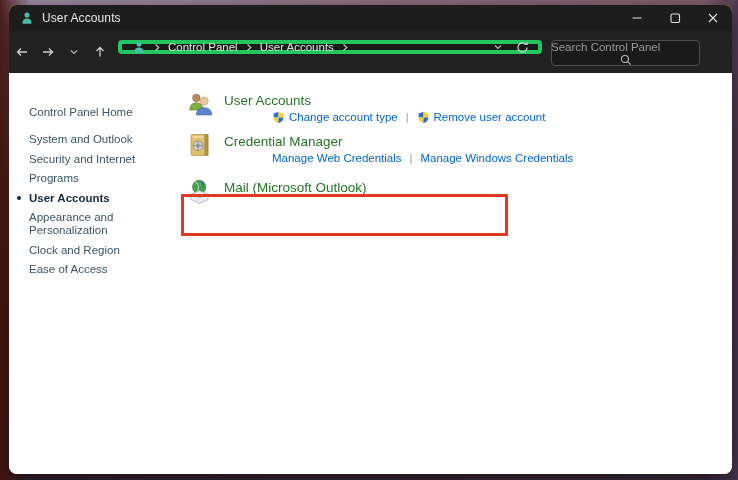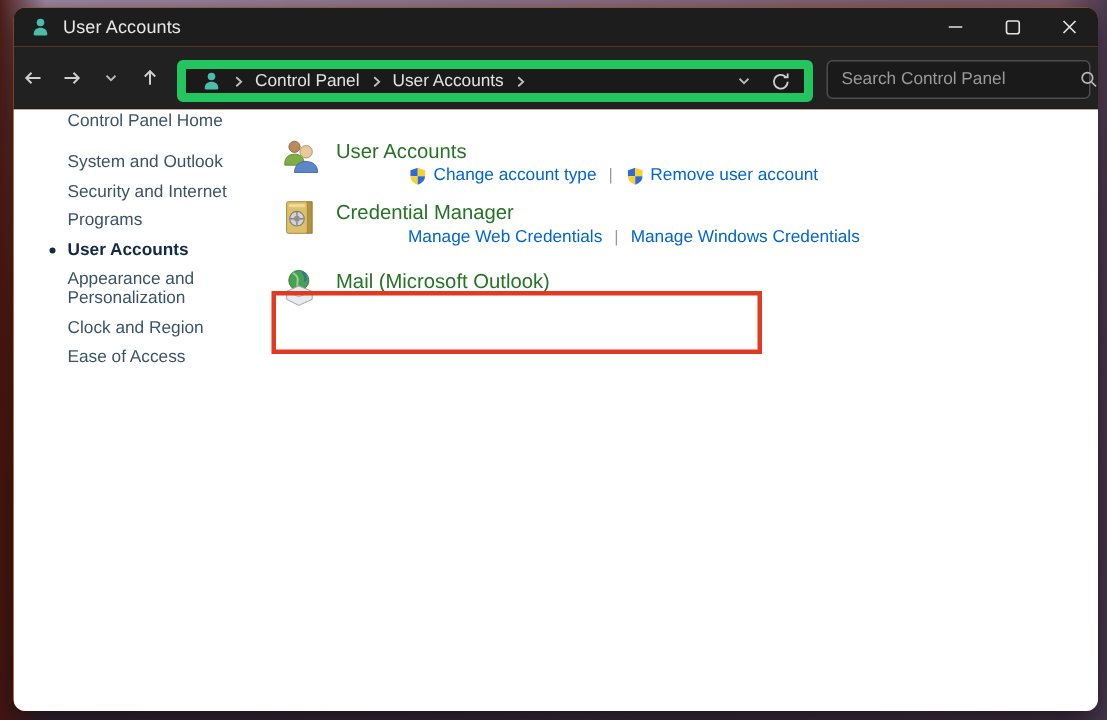--- a/index.html
+++ b/index.html
@@ -6,65 +6,65 @@
   html,body { width:738px; height:480px; overflow:hidden; }
   body{
     font-family:"Liberation Sans","DejaVu Sans",sans-serif;
     background:
       linear-gradient(90deg, rgba(70,20,14,.9) 0px, rgba(70,20,14,0) 30px, rgba(72,55,80,0) 705px, rgba(72,55,80,.9) 738px),
       linear-gradient(175deg, #9c8aa5 0%, #7e5d6b 10%, #5f2c24 38%, #401a15 68%, #332030 88%, #3d2c40 100%);
     position:relative;
   }
   .window{
     position:absolute; left:9px; top:5px; width:723px; height:469px;
-    border-radius:8px; overflow:hidden; background:#f97316;
+    border-radius:8px; overflow:hidden; background:#fde047;
     box-shadow:0 6px 18px rgba(0,0,0,.45);
   }
   
   .titlebar{
     height:26px; background:#1d1d1d; display:flex; align-items:center;
     padding-left:11px; color:#e8e8e8;
   }
   .titlebar .app-icon{ width:14px; height:14px; margin-right:8px; flex:0 0 auto; }
   .titlebar .title{ font-size:12px; letter-spacing:.1px; }
   .caption-buttons{ margin-left:auto; display:flex; height:26px; }
   .caption-btn{ width:38px; height:26px; display:flex; align-items:center; justify-content:center;
     background:transparent; border:none; cursor:default; }
   .caption-btn svg{ display:block; }
   
   .navbar{
     height:42px; background:#212121; display:flex; align-items:center; position:relative;
   }
   .nav-btn{ width:26px; height:30px; display:flex; align-items:center; justify-content:center;
     background:transparent; border:none; }
   .addressbar{
-    position:absolute; left:109px; top:9px; width:424px; height:28px;
-    background:#1a1a1a; border:6px solid #22c55e; border-radius:4px;
+    position:absolute; left:109px; top:9px; width:424px; height:14px;
+    background:#1a1a1a; border:4px solid #22c55e; border-radius:4px;
     display:flex; align-items:center; padding:0 4px 0 10px; color:#dedede;justify-content:center;
   }
   .addressbar .crumb-icon{ width:14px; height:14px; flex:0 0 auto; }
   .crumb-sep{ margin:0 7px; display:flex; align-items:center; }
   .crumb{ font-size:11.5px; color:#e3e3e3; white-space:nowrap; cursor:default; }
   .addr-right{ margin-left:auto; display:flex; align-items:center; }
   .addr-right .mini-btn{ width:24px; height:24px; display:flex; align-items:center; justify-content:center;
     background:transparent; border:none; }
   .searchbox{
-    position:absolute; left:542px; top:9px; width:176px; height:26px;
+    position:absolute; left:542px; top:9px; width:149px; height:26px;
     background:#1a1a1a; border:1px solid #4d4d4d; border-radius:4px;
-    display:flex; align-items:center;
+    display:flex; align-items:center;flex-direction:column;
   }
   .searchbox input{
     flex:1; background:transparent; border:none; outline:none; color:#d6d6d6;
     font-size:11.5px; padding:0 4px 0 9px; font-family:inherit;
   }
   .searchbox input::placeholder{ color:#9a9a9a; }
   .searchbox .mag{ width:24px; display:flex; justify-content:center; align-items:center; }
   
   .content{ position:absolute; top:68px; left:0; right:0; bottom:0; background:#ffffff; }
-  .sidebar{ position:absolute; left:16px; top:0; width:170px; padding:2px 0 0 20px; }
+  .sidebar{ position:absolute; left:0; top:0; width:170px; padding:33px 0 0 20px; }
   .sidebar ul{ list-style:none; }
   .sidebar li{
     font-size:11.5px; line-height:13px; color:#3b5368; margin-bottom:6.5px;
     width:122px; cursor:pointer; position:relative;
   }
   .sidebar li.home{ margin-bottom:14px; }
   .sidebar li.active{ font-weight:bold; color:#132a44; }
   .sidebar li.active::before{
     content:""; position:absolute; left:-12px; top:4.5px; width:4px; height:4px;
     border-radius:50%; background:#132a44;

